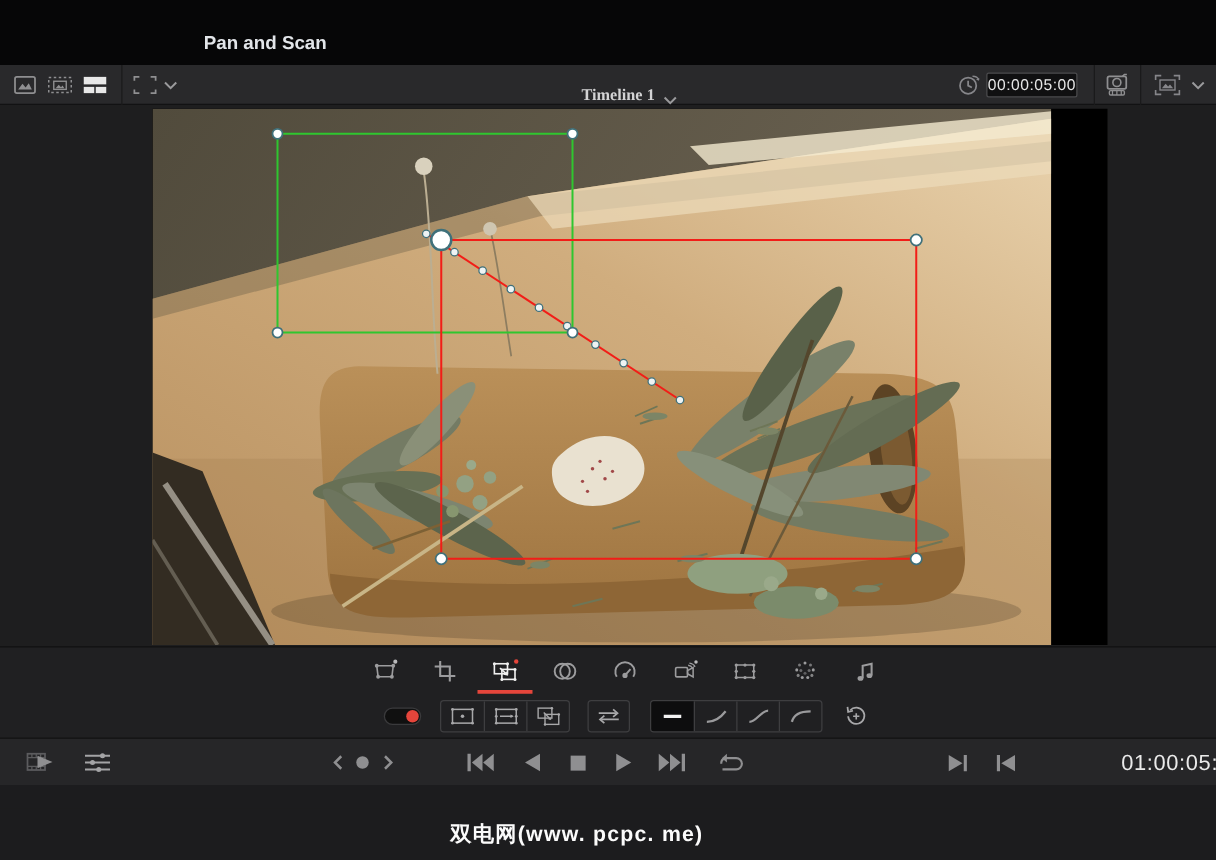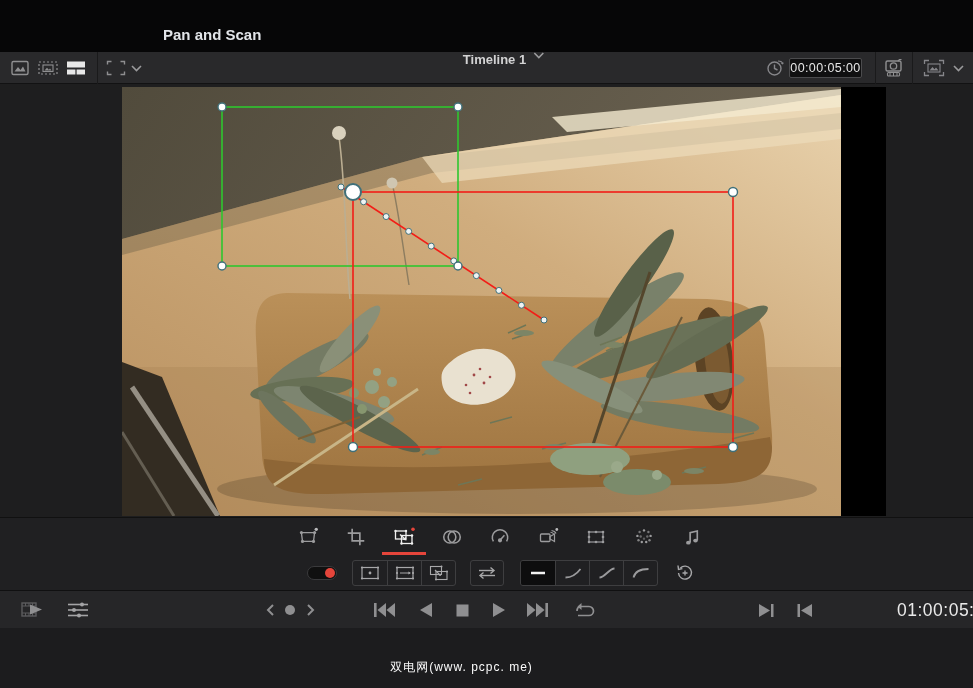--- a/index.html
+++ b/index.html
@@ -9,21 +9,21 @@
        -webkit-font-smoothing:antialiased;}
   
   .titlebar{position:absolute;left:0;top:0;width:973px;height:52px;background:#060607;}
   .titlebar .title{position:absolute;left:163px;top:26px;font-size:15px;font-weight:700;color:#e2e5e9;}
   
   .vtoolbar{position:absolute;left:0;top:52px;width:973px;height:32px;background:#29292b;border-bottom:1px solid #121213;}
   .vtb-icon{position:absolute;top:5px;width:24px;height:22px;display:flex;align-items:center;justify-content:center;border-radius:3px;}
   .vtb-sep{position:absolute;top:0;width:1px;height:32px;background:#1a1a1b;}
   .tc-box{position:absolute;left:789px;top:6px;width:73px;height:20px;background:#101011;border:1px solid #4b4b4d;border-radius:2px;
           display:flex;align-items:center;justify-content:center;font-size:12.5px;letter-spacing:.4px;color:#e6e6e6;}
-  .timeline-sel{position:absolute;left:50%;top:0;transform:translateX(calc(-50% + 17px));height:32px;display:flex;align-items:flex-start;gap:7px;cursor:pointer;}
+  .timeline-sel{position:absolute;left:50%;top:0;transform:translateX(calc(-50% + 17px));height:32px;display:flex;align-items:flex-end;gap:7px;cursor:pointer;font-family:Liberation Serif, serif;}
   .timeline-sel span{font-size:13px;font-weight:700;color:#d3d3d4;}
   
   .viewer{position:absolute;left:0;top:84px;width:973px;height:433px;background:#1e1e1f;}
   .frame{position:absolute;left:122px;top:3px;width:764px;height:429px;background:#000;}
   
   .tools{position:absolute;left:0;top:517px;width:973px;height:39px;background:#202022;border-top:1px solid #111;
          display:flex;align-items:center;justify-content:center;gap:26px;padding-left:26px;}
   .tool{position:relative;width:22px;height:22px;display:flex;align-items:center;justify-content:center;cursor:pointer;}
   .tool.active::after{content:"";position:absolute;left:-11px;right:-11px;bottom:-7px;height:3px;background:var(--accent,#e5453b);}
   
@@ -42,21 +42,21 @@
   .t-tc{position:absolute;left:897px;top:0;height:38px;display:flex;align-items:center;font-size:17.5px;font-weight:500;color:#eaeaea;letter-spacing:.5px;white-space:nowrap;}
   
   .ruler{position:absolute;left:0;top:628px;width:973px;height:19px;background:#1d1d1f;border-top:1px solid #131314;cursor:pointer;}
   .ruler-minor{position:absolute;left:0;top:0;width:973px;height:7px;
      background:repeating-linear-gradient(to right,#3a3a3d 0,#3a3a3d 1px,transparent 1px,transparent 8.25px);}
   .ruler .mark{position:absolute;top:0;width:1px;height:12px;background:#4f4f53;}
   .ruler .midtick{position:absolute;top:0;width:1px;height:9px;background:#454548;}
   .ruler .mark-label{position:absolute;top:5px;font-size:10.5px;color:#505054;white-space:nowrap;}
   
   .footer{position:absolute;left:0;top:647px;width:973px;height:41px;background:#1c1c1e;display:flex;align-items:center;justify-content:center;}
-  .watermark{font-size:12px;font-weight:400;color:#fbfbfb;letter-spacing:1px;transform:translateX(-25px);}
+  .watermark{font-size:17px;font-weight:700;color:#fbfbfb;letter-spacing:1px;transform:translateX(-25px);}
   svg{display:block;}
 </style>
 </head>
 <body>
 
 <div class="app">
 
   <div class="titlebar">
     <div class="title">Pan and Scan</div>
   </div>

